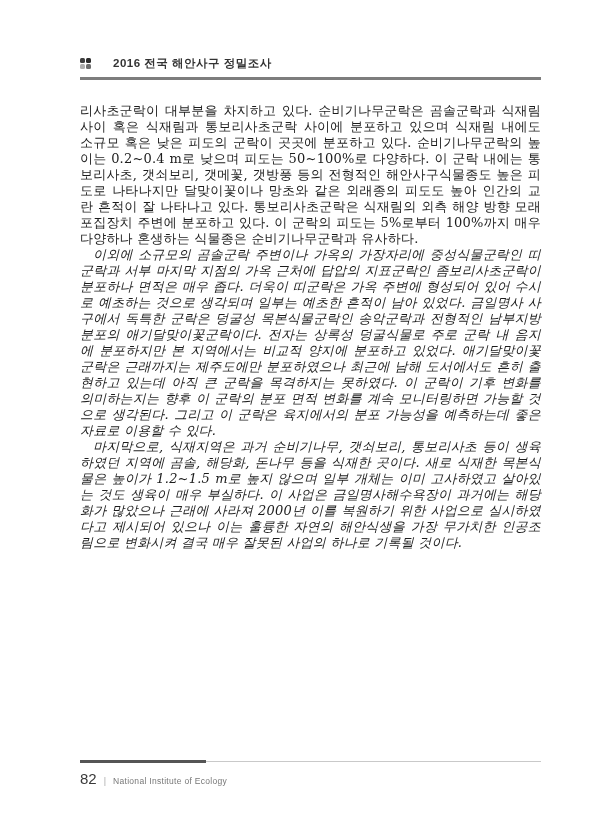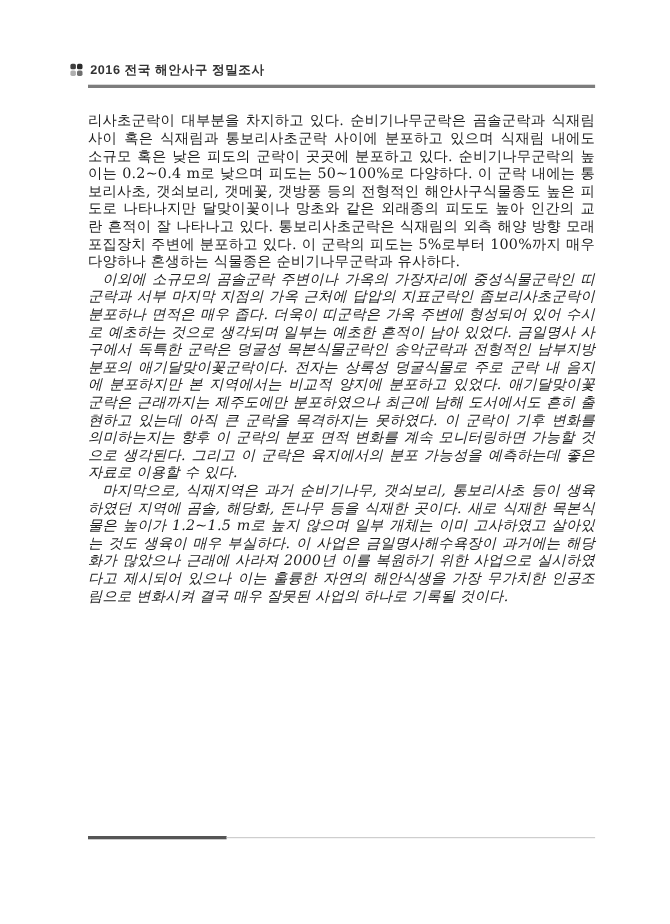--- a/index.html
+++ b/index.html
@@ -8,26 +8,26 @@
     width: 609px;
     height: 840px;
     background: #ffffff;
     font-family: "DejaVu Serif", "Liberation Serif", serif;
     color: #1c1c1c;
     overflow: hidden;
   }
   
   .header {
     position: absolute;
-    left: 64px;
+    left: 80px;
     top: 56px;
     width: 461px;
     display: flex;
     align-items: center;
-    gap: 7px;
+    gap: 22px;
   }
   .dots-logo {
     display: inline-grid;
     grid-template-columns: 5px 5px;
     grid-template-rows: 5px 5px;
     gap: 1px;
   }
   .dots-logo i { display: block; border-radius: 1.5px; }
   .dots-logo .d1 { background: #3f3f3f; }
   .dots-logo .d2 { background: #2b2b2b; }
@@ -109,14 +109,19 @@
     <p>리사초군락이 대부분을 차지하고 있다. 순비기나무군락은 곰솔군락과 식재림사이 혹은 식재림과 통보리사초군락 사이에 분포하고 있으며 식재림 내에도 소규모 혹은 낮은 피도의 군락이 곳곳에 분포하고 있다. 순비기나무군락의 높이는 0.2~0.4 m로 낮으며 피도는 50~100%로 다양하다. 이 군락 내에는 통보리사초, 갯쇠보리, 갯메꽃, 갯방풍 등의 전형적인 해안사구식물종도 높은 피도로 나타나지만 달맞이꽃이나 망초와 같은 외래종의 피도도 높아 인간의 교란 흔적이 잘 나타나고 있다. 통보리사초군락은 식재림의 외측 해양 방향 모래포집장치 주변에 분포하고 있다. 이 군락의 피도는 5%로부터 100%까지 매우 다양하나 혼생하는 식물종은 순비기나무군락과 유사하다.</p>
     <p class="indent">이외에 소규모의 곰솔군락 주변이나 가옥의 가장자리에 중성식물군락인 띠군락과 서부 마지막 지점의 가옥 근처에 답압의 지표군락인 좀보리사초군락이 분포하나 면적은 매우 좁다. 더욱이 띠군락은 가옥 주변에 형성되어 있어 수시로 예초하는 것으로 생각되며 일부는 예초한 흔적이 남아 있었다. 금일명사 사구에서 독특한 군락은 덩굴성 목본식물군락인 송악군락과 전형적인 남부지방 분포의 애기달맞이꽃군락이다. 전자는 상록성 덩굴식물로 주로 군락 내 음지에 분포하지만 본 지역에서는 비교적 양지에 분포하고 있었다. 애기달맞이꽃군락은 근래까지는 제주도에만 분포하였으나 최근에 남해 도서에서도 흔히 출현하고 있는데 아직 큰 군락을 목격하지는 못하였다. 이 군락이 기후 변화를 의미하는지는 향후 이 군락의 분포 면적 변화를 계속 모니터링하면 가능할 것으로 생각된다. 그리고 이 군락은 육지에서의 분포 가능성을 예측하는데 좋은 자료로 이용할 수 있다.</p>
     <p class="indent">마지막으로, 식재지역은 과거 순비기나무, 갯쇠보리, 통보리사초 등이 생육하였던 지역에 곰솔, 해당화, 돈나무 등을 식재한 곳이다. 새로 식재한 목본식물은 높이가 1.2~1.5 m로 높지 않으며 일부 개체는 이미 고사하였고 살아있는 것도 생육이 매우 부실하다. 이 사업은 금일명사해수욕장이 과거에는 해당화가 많았으나 근래에 사라져 2000년 이를 복원하기 위한 사업으로 실시하였다고 제시되어 있으나 이는 훌륭한 자연의 해안식생을 가장 무가치한 인공조림으로 변화시켜 결국 매우 잘못된 사업의 하나로 기록될 것이다.</p>
   </div>
 
   <div class="footer-rule">
     <span class="thick"></span>
     <span class="thin"></span>
   </div>
 
+  <div class="footer-line">
+    <span class="page-number">82</span>
+    <span class="footer-sep">|</span>
+    <span class="institute">National Institute of Ecology</span>
+  </div>
 
 </div>
 
 </body></html>

